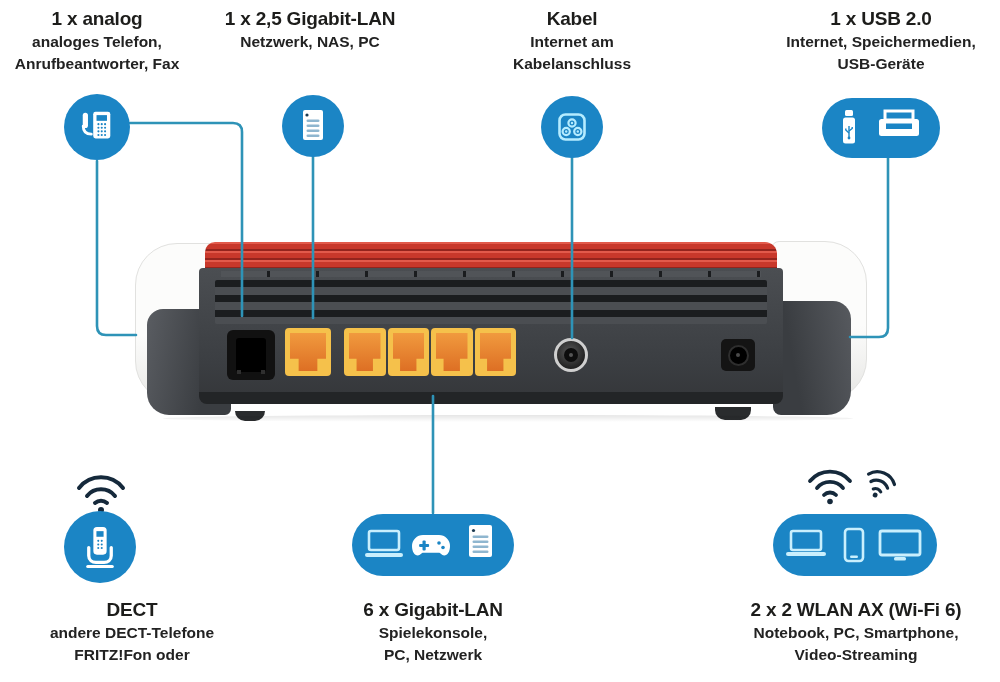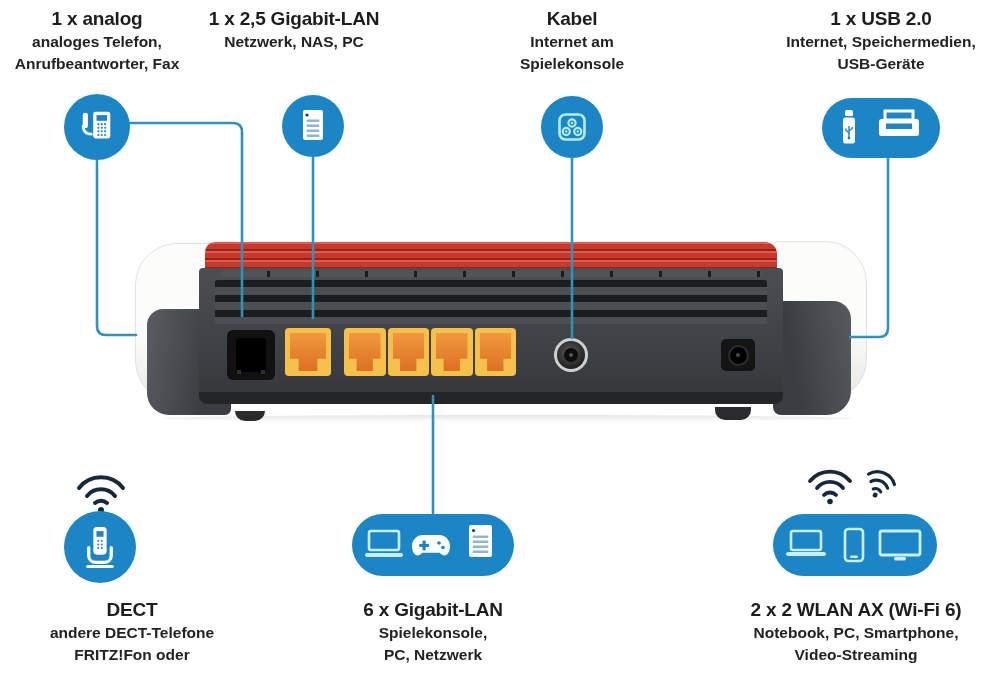--- a/index.html
+++ b/index.html
@@ -61,28 +61,28 @@
 </head>
 <body>
 
 <div id="canvas">
 
   <div class="callout" style="left:-3px;top:6px;width:200px;">
     <div class="title">1 x analog</div>
     <div class="desc">analoges Telefon,</div>
     <div class="desc">Anrufbeantworter, Fax</div>
   </div>
-  <div class="callout" style="left:184px;top:6px;width:220px;">
+  <div class="callout" style="left:200px;top:6px;width:220px;">
     <div class="title">1 x 2,5 Gigabit-LAN</div>
     <div class="desc">Netzwerk, NAS, PC</div>
   </div>
   <div class="callout" style="left:482px;top:6px;width:180px;">
     <div class="title">Kabel</div>
     <div class="desc">Internet am</div>
-    <div class="desc">Spielekonsole</div>
+    <div class="desc">Kabelanschluss</div>
   </div>
   <div class="callout" style="left:769px;top:6px;width:224px;">
     <div class="title">1 x USB 2.0</div>
     <div class="desc">Internet, Speichermedien,</div>
     <div class="desc">USB-Geräte</div>
   </div>
 
   <div class="bubble circle" style="left:64px;top:94px;width:66px;height:66px;">
     <svg width="42" height="38" viewBox="0 0 44 40">
       <rect x="7" y="5" width="5.5" height="16" rx="2.7" fill="#fff"></rect>

